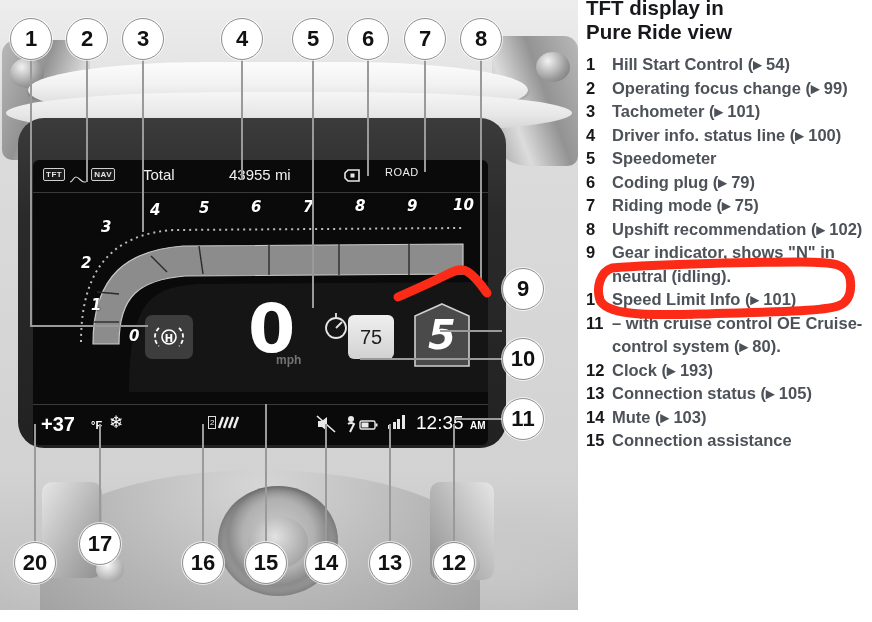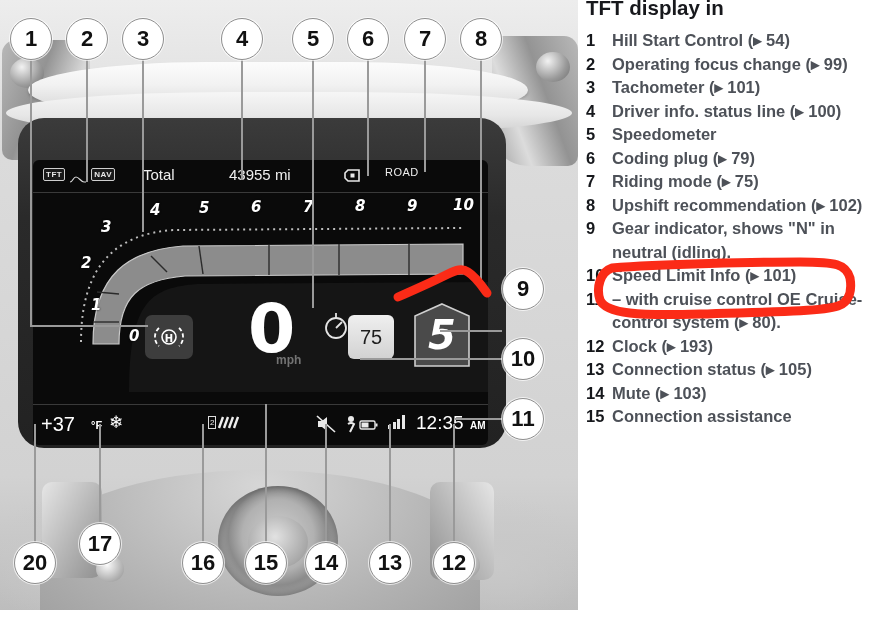--- a/index.html
+++ b/index.html
@@ -78,21 +78,21 @@
   .sli{position:absolute;left:315px;top:155px;width:46px;height:44px;border-radius:6px;
        background:linear-gradient(180deg,#efefef,#d2d2d2);display:flex;align-items:center;
        justify-content:center;color:#1d1d1d;font-size:20px;font-weight:500;}
   .gear{position:absolute;left:378px;top:142px;width:62px;height:66px;}
   .gear span{position:absolute;left:0;top:0;width:62px;height:66px;display:flex;
        align-items:center;justify-content:center;color:#fff;font-family:"DejaVu Sans",sans-serif;
        font-weight:bold;font-style:italic;font-size:40px;}
 
   
   .tft-bottom{position:absolute;left:0;bottom:0;width:100%;height:40px;border-top:1px solid #3a3a3a;}
-  .temp{position:absolute;left:8px;top:8px;color:#fff;font-size:20px;font-weight:400;text-align:center;}
+  .temp{position:absolute;left:8px;top:8px;color:#fff;font-size:20px;font-weight:700;text-align:center;}
   .degf{position:absolute;left:58px;top:14px;color:#fff;font-size:11px;font-weight:bold;}
   .snow{position:absolute;left:76px;top:9px;color:#fff;font-size:17px;line-height:17px;}
   .grip{position:absolute;left:175px;top:10px;display:flex;align-items:center;gap:1px;}
   .gripnum{border:1.2px solid #ddd;font-size:8px;color:#eee;padding:0 1px;line-height:11px;}
   .mute{position:absolute;left:283px;top:10px;}
   .phone{position:absolute;left:312px;top:10px;}
   .bars{position:absolute;left:355px;top:10px;display:flex;align-items:flex-end;gap:1.5px;height:14px;}
   .bars i{display:block;width:3px;background:#e9e9e9;}
   .clock{position:absolute;left:383px;top:7px;color:#fff;font-size:19px;}
   .ampm{position:absolute;left:437px;top:15px;color:#fff;font-size:10px;font-weight:bold;}
@@ -300,20 +300,21 @@
   <div class="co" style="left:79px;top:523px">17</div>
   <div class="co" style="left:182px;top:542px">16</div>
   <div class="co" style="left:245px;top:542px">15</div>
   <div class="co" style="left:305px;top:542px">14</div>
   <div class="co" style="left:369px;top:542px">13</div>
   <div class="co" style="left:433px;top:542px">12</div>
 
   <div class="legend">
     <h2>
       <span>TFT display in</span><br>
+      <span>Pure Ride view</span>
     </h2>
     <div class="rows">
       <div class="row">
           <div class="n">1</div>
           <div class="t">Hill Start Control  (▸ 54)</div>
         </div>
       <div class="row">
           <div class="n">2</div>
           <div class="t">Operating focus change (▸ 99)</div>
         </div>

